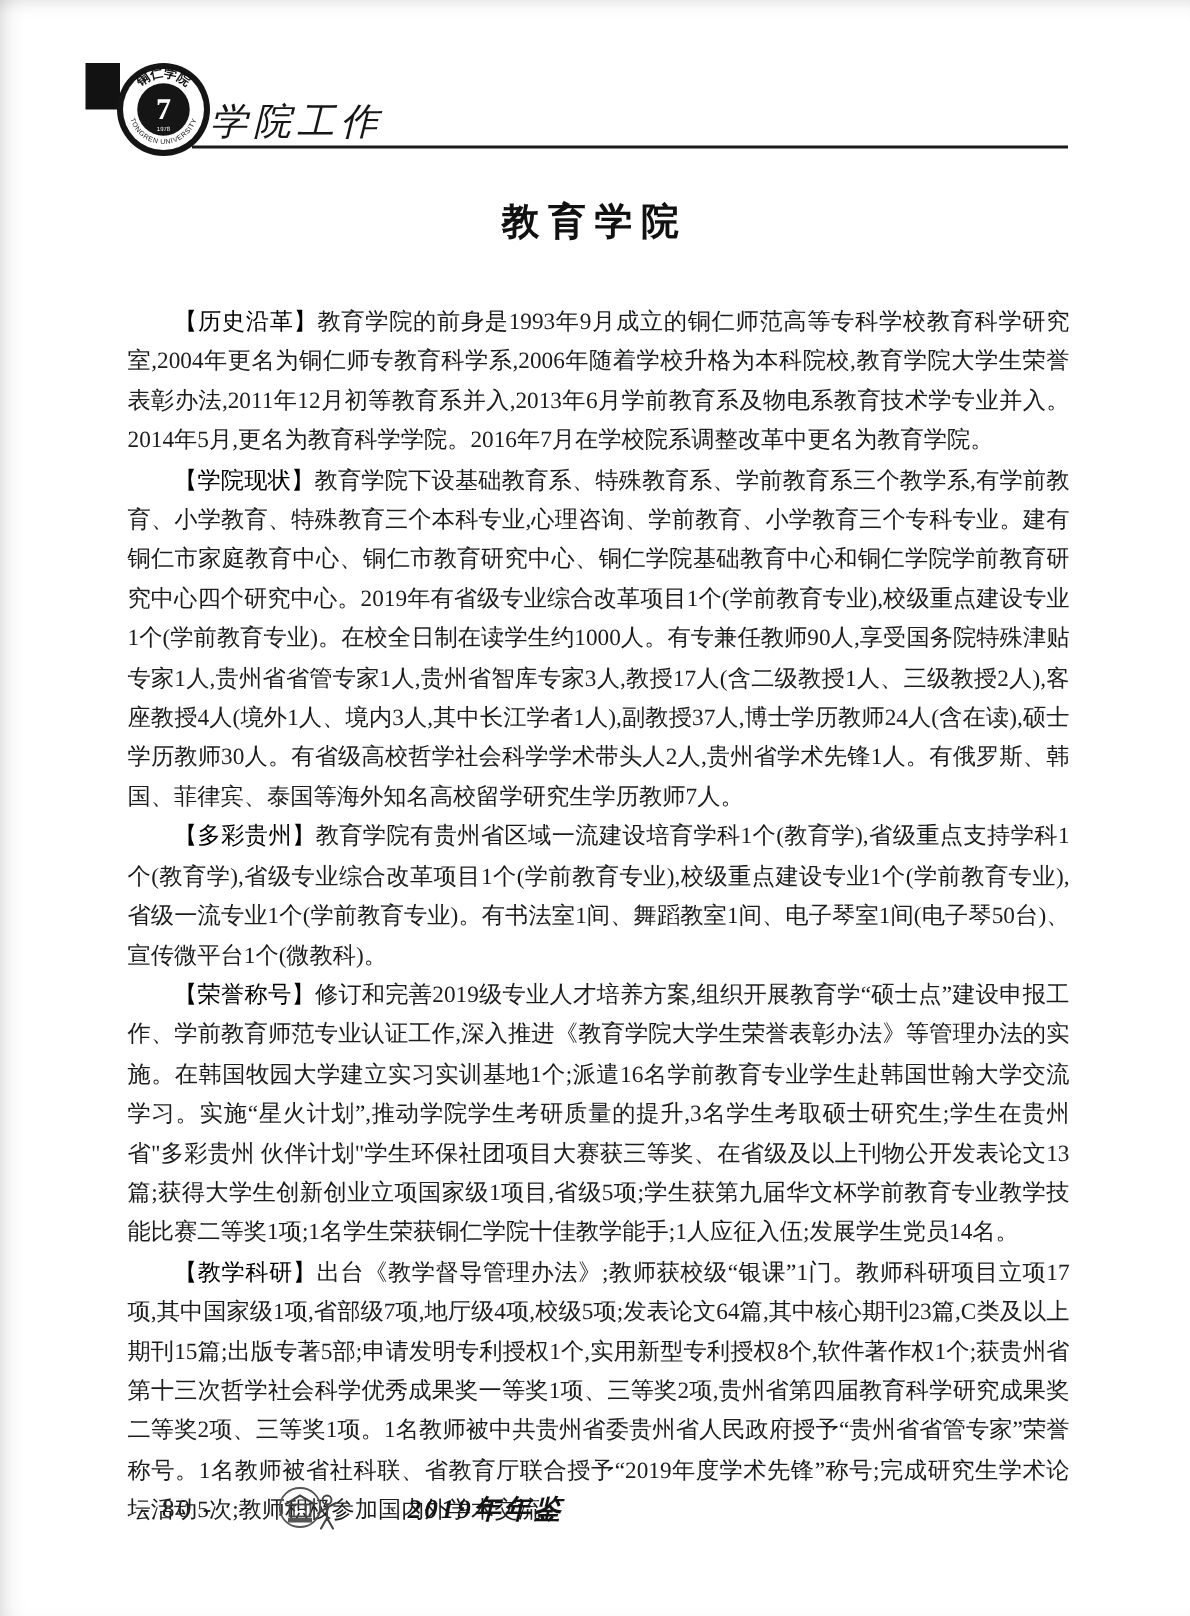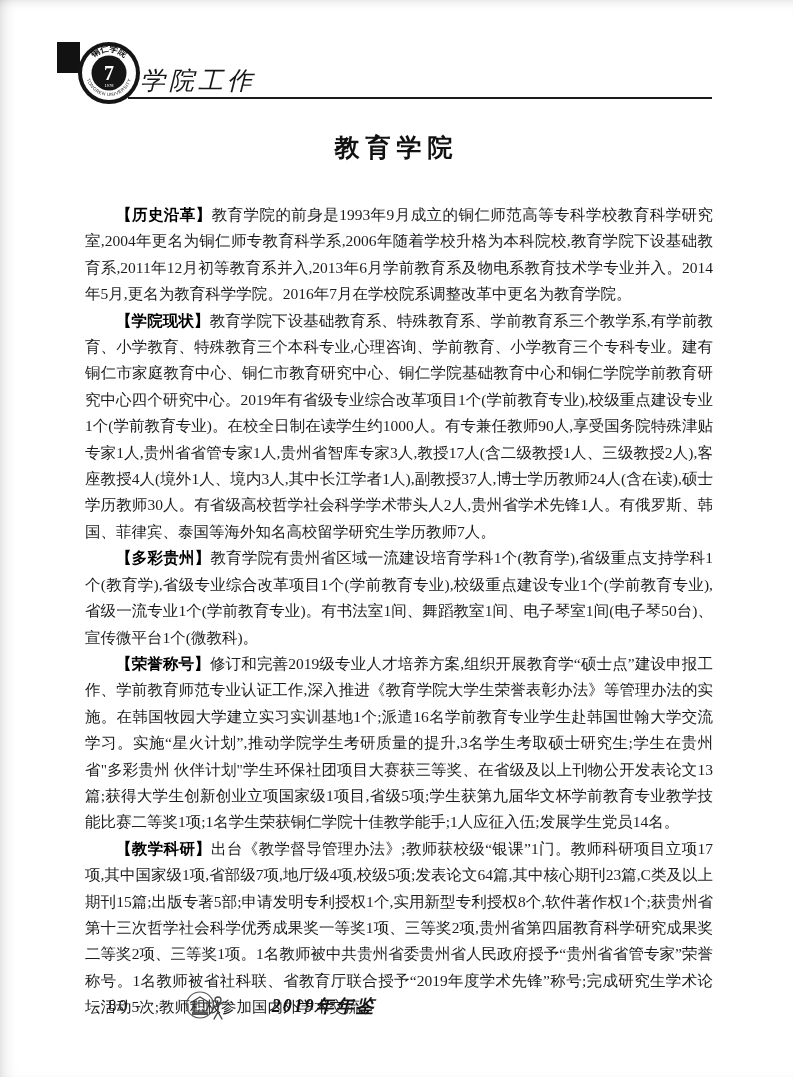--- a/index.html
+++ b/index.html
@@ -49,21 +49,21 @@
   
   .doc-body {
     position: absolute; left: 85px; top: 202px;
     width: 628px;
     font-size: 15.5px; line-height: 26.4px;
     text-align: justify;
     color: #1c1c1c;
   }
   .doc-body p { text-indent: 2em; }
   .para-label {
-    font-weight: 700;
+    font-weight: 400;
     font-family: "Liberation Sans", "DejaVu Sans", sans-serif;
     color: #000;
   }
 
   
   .page-footer {
     position: absolute; left: 94px; top: 989px;
     display: flex; align-items: center; gap: 20px;
   }
   .page-number {
@@ -103,21 +103,21 @@
       <text x="32" y="46" text-anchor="middle" font-size="4" fill="#ffffff" font-family="'Liberation Sans', sans-serif">1978</text>
     </svg>
 
     <div class="section-label">学院工作</div>
     <div class="header-rule"></div>
   </header>
 
   <h1 class="doc-title">教育学院</h1>
 
   <main class="doc-body">
-    <p><span class="para-label">【历史沿革】</span><span>教育学院的前身是1993年9月成立的铜仁师范高等专科学校教育科学研究室,2004年更名为铜仁师专教育科学系,2006年随着学校升格为本科院校,教育学院下设基础教育系,2011年12月初等教育系并入,2013年6月学前教育系及物电系教育技术学专业并入。2014年5月,更名为教育科学学院。2016年7月在学校院系调整改革中更名为教育学院。</span></p>
+    <p><span class="para-label">【历史沿革】</span><span>教育学院的前身是1993年9月成立的铜仁师范高等专科学校教育科学研究室,2004年更名为铜仁师专教育科学系,2006年随着学校升格为本科院校,教育学院大学生荣誉表彰办法,2011年12月初等教育系并入,2013年6月学前教育系及物电系教育技术学专业并入。2014年5月,更名为教育科学学院。2016年7月在学校院系调整改革中更名为教育学院。</span></p>
     <p><span class="para-label">【学院现状】</span><span>教育学院下设基础教育系、特殊教育系、学前教育系三个教学系,有学前教育、小学教育、特殊教育三个本科专业,心理咨询、学前教育、小学教育三个专科专业。建有铜仁市家庭教育中心、铜仁市教育研究中心、铜仁学院基础教育中心和铜仁学院学前教育研究中心四个研究中心。2019年有省级专业综合改革项目1个(学前教育专业),校级重点建设专业1个(学前教育专业)。在校全日制在读学生约1000人。有专兼任教师90人,享受国务院特殊津贴专家1人,贵州省省管专家1人,贵州省智库专家3人,教授17人(含二级教授1人、三级教授2人),客座教授4人(境外1人、境内3人,其中长江学者1人),副教授37人,博士学历教师24人(含在读),硕士学历教师30人。有省级高校哲学社会科学学术带头人2人,贵州省学术先锋1人。有俄罗斯、韩国、菲律宾、泰国等海外知名高校留学研究生学历教师7人。</span></p>
     <p><span class="para-label">【多彩贵州】</span><span>教育学院有贵州省区域一流建设培育学科1个(教育学),省级重点支持学科1个(教育学),省级专业综合改革项目1个(学前教育专业),校级重点建设专业1个(学前教育专业),省级一流专业1个(学前教育专业)。有书法室1间、舞蹈教室1间、电子琴室1间(电子琴50台)、宣传微平台1个(微教科)。</span></p>
     <p><span class="para-label">【荣誉称号】</span><span>修订和完善2019级专业人才培养方案,组织开展教育学“硕士点”建设申报工作、学前教育师范专业认证工作,深入推进《教育学院大学生荣誉表彰办法》等管理办法的实施。在韩国牧园大学建立实习实训基地1个;派遣16名学前教育专业学生赴韩国世翰大学交流学习。实施“星火计划”,推动学院学生考研质量的提升,3名学生考取硕士研究生;学生在贵州省"多彩贵州 伙伴计划"学生环保社团项目大赛获三等奖、在省级及以上刊物公开发表论文13篇;获得大学生创新创业立项国家级1项目,省级5项;学生获第九届华文杯学前教育专业教学技能比赛二等奖1项;1名学生荣获铜仁学院十佳教学能手;1人应征入伍;发展学生党员14名。</span></p>
     <p><span class="para-label">【教学科研】</span><span>出台《教学督导管理办法》;教师获校级“银课”1门。教师科研项目立项17项,其中国家级1项,省部级7项,地厅级4项,校级5项;发表论文64篇,其中核心期刊23篇,C类及以上期刊15篇;出版专著5部;申请发明专利授权1个,实用新型专利授权8个,软件著作权1个;获贵州省第十三次哲学社会科学优秀成果奖一等奖1项、三等奖2项,贵州省第四届教育科学研究成果奖二等奖2项、三等奖1项。1名教师被中共贵州省委贵州省人民政府授予“贵州省省管专家”荣誉称号。1名教师被省社科联、省教育厅联合授予“2019年度学术先锋”称号;完成研究生学术论坛活动5次;教师积极参加国内外学术交流</span></p>
   </main>
 
   <footer class="page-footer">
     <span class="page-number">- 80 -</span>
 
     <svg class="mascot" viewBox="0 0 44 34" aria-hidden="true">

